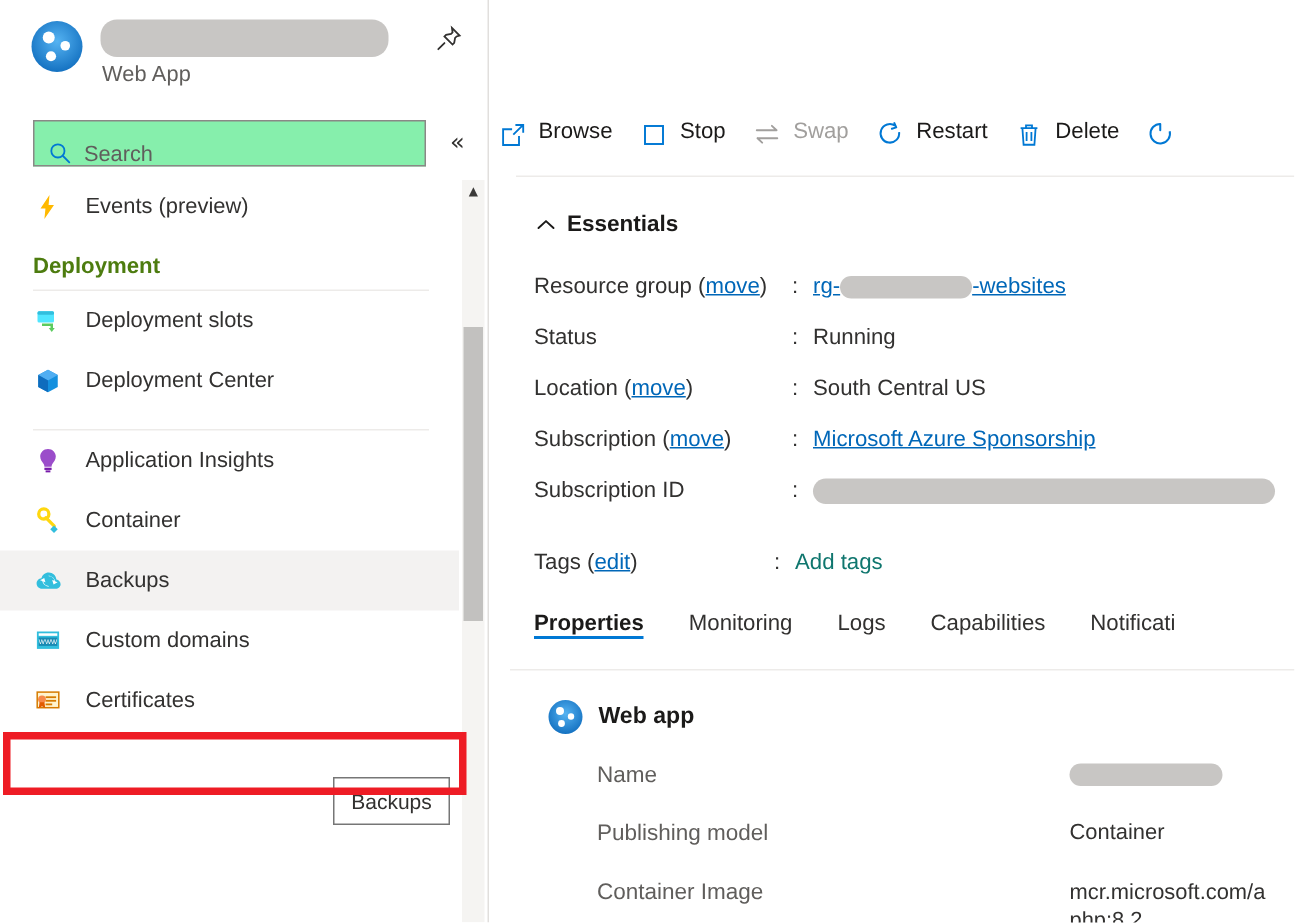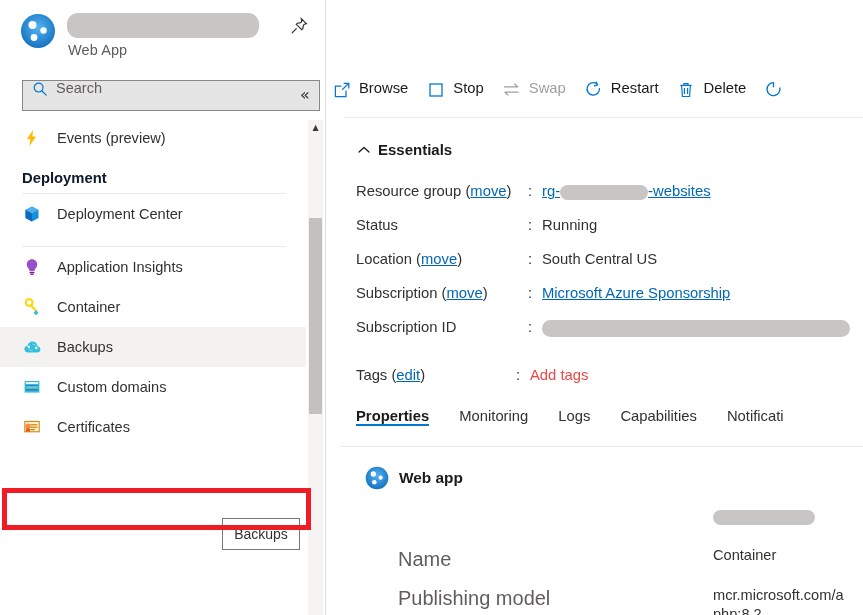--- a/index.html
+++ b/index.html
@@ -40,24 +40,24 @@
     display: flex; align-items: center; justify-content: center;
     cursor: pointer;
   }
   .hdr-icon svg { display: block; }
   #pin-ic  { left: 285px; }
   #star-ic { left: 325px; }
 
   .search-row { position: absolute; left: 0; top: 80px; width: 325px; height: 34px; }
   .search-box {
     position: absolute; left: 22px; top: 0;
-    width: 298px; height: 31px;
-    border: 1px solid #8a8886; background: #e5e5e5;
+    width: 262px; height: 31px;
+    border: 1px solid #8a8886; background: #86efac;
     box-sizing: border-box;
-    display: flex; align-items: flex-start;
+    display: flex; align-items: flex-end;
   }
   .search-mag { margin-left: 9px; width: 16px; height: 16px; flex: 0 0 auto; }
   .search-ph {
     margin-left: 8px; font-size: 14.5px; color: #605e5c;
     line-height: 1;
   }
   .collapse-ch {
     position: absolute; left: 300px; top: 5px;
     font-size: 16px; color: #323130; cursor: pointer;
     font-family: "DejaVu Sans", sans-serif;
@@ -84,21 +84,21 @@
   }
   .nav-lbl {
     margin-left: 15px;
     font-size: 14.6px; color: #323130; white-space: nowrap;
   }
   .nav-group {
     padding-left: 22px; padding-right: 20px;
     margin-top: 12px;
   }
   .nav-group-lbl {
-    font-size: 14.8px; font-weight: bold; color: #0f172a;
+    font-size: 14.8px; font-weight: bold; color: #4d7c0f;
     padding-bottom: 7px;
   }
   .nav-group-rule { border-bottom: 1px solid #edebe9; }
 
   
   .annot-box {
     position: absolute; left: 2px; top: 488px;
     width: 309px; height: 42px;
     border: 5px solid #ee1c25;
     box-sizing: border-box;
@@ -178,21 +178,21 @@
 
   .ess-grid {
     position: absolute; left: 356px; top: 180px;
     width: 510px;
   }
   .ess-row { position: relative; height: 34px; }
   .ess-k { position: absolute; left: 0; top: 3px; font-size: 14.8px; color: #323130; white-space: nowrap; }
   .ess-c { position: absolute; left: 172px; top: 3px; font-size: 14.8px; color: #323130; }
   .ess-v { position: absolute; left: 186px; top: 3px; font-size: 14.8px; color: #323130; white-space: nowrap; }
   .lnk { color: #0067b8; text-decoration: underline; cursor: pointer; }
-  .lnk-plain { color: #ef4444; text-decoration: none; cursor: pointer; }
+  .lnk-plain { color: #0f766e; text-decoration: none; cursor: pointer; }
   .redact-pill { display: inline-block; background: #c8c6c4; border-radius: 9px; vertical-align: middle; }
 
   .tabs {
     position: absolute; left: 356px; top: 408px;
     width: 520px; height: 38px;
     display: flex; align-items: flex-start;
   }
   .tab {
     position: relative;
     font-size: 14.8px; color: #323130;
@@ -211,21 +211,21 @@
 
   .sec-head {
     position: absolute; left: 365px; top: 466px;
     display: flex; align-items: center;
   }
   .sec-head-ic { width: 24px; height: 24px; margin-right: 10px; }
   .sec-head-lbl { font-size: 15.4px; font-weight: bold; color: #1b1a19; }
 
   .prop-grid { position: absolute; left: 398px; top: 505px; width: 470px; }
   .prop-row { position: relative; height: 39px; }
-  .prop-k { position: absolute; left: 0; top: 3px; font-size: 20px; color: #605e5c; white-space: nowrap; margin-top: 40px; }
+  .prop-k { position: absolute; left: 0; top: 3px; font-size: 15px; color: #605e5c; white-space: nowrap; }
   .prop-v { position: absolute; left: 315px; top: 3px; font-size: 14.6px; color: #323130; white-space: nowrap; }
   .prop-v.multi { line-height: 19px; }
 </style>
 </head>
 <body>
 
 <div id="root">
 
   <div class="left-pane">
 
@@ -277,20 +277,31 @@
             </svg>
         </span>
         <span class="nav-lbl">Events (preview)</span>
       </div>
 
       <div class="nav-group">
         <div class="nav-group-lbl">Deployment</div>
         <div class="nav-group-rule"></div>
       </div>
 
+      <div class="nav-item">
+        <span class="nav-ic">
+          <svg width="18" height="18" viewBox="0 0 18 18">
+            <rect x="2" y="2.5" width="11" height="7.5" rx="1" fill="#50e6ff"></rect>
+            <rect x="2" y="2.5" width="11" height="2.3" rx="1" fill="#32bedd"></rect>
+            <path d="M5 11.5h6.5v2.6" fill="none" stroke="#5ccb5f" stroke-width="1.7"></path>
+            <path d="M11.5 16.3l-2-2.6h4z" fill="#5ccb5f"></path>
+          </svg>
+        </span>
+        <span class="nav-lbl">Deployment slots</span>
+      </div>
 
       <div class="nav-item">
         <span class="nav-ic">
           <svg width="18" height="18" viewBox="0 0 18 18">
             <path d="M9 1.5l6.5 3.5v8L9 16.5 2.5 13V5z" fill="#1490df"></path>
             <path d="M9 1.5L15.5 5 9 8.6 2.5 5z" fill="#50aef2"></path>
             <path d="M9 8.6v7.9L2.5 13V5z" fill="#0f6cbd"></path>
           </svg>
         </span>
         <span class="nav-lbl">Deployment Center</span>

